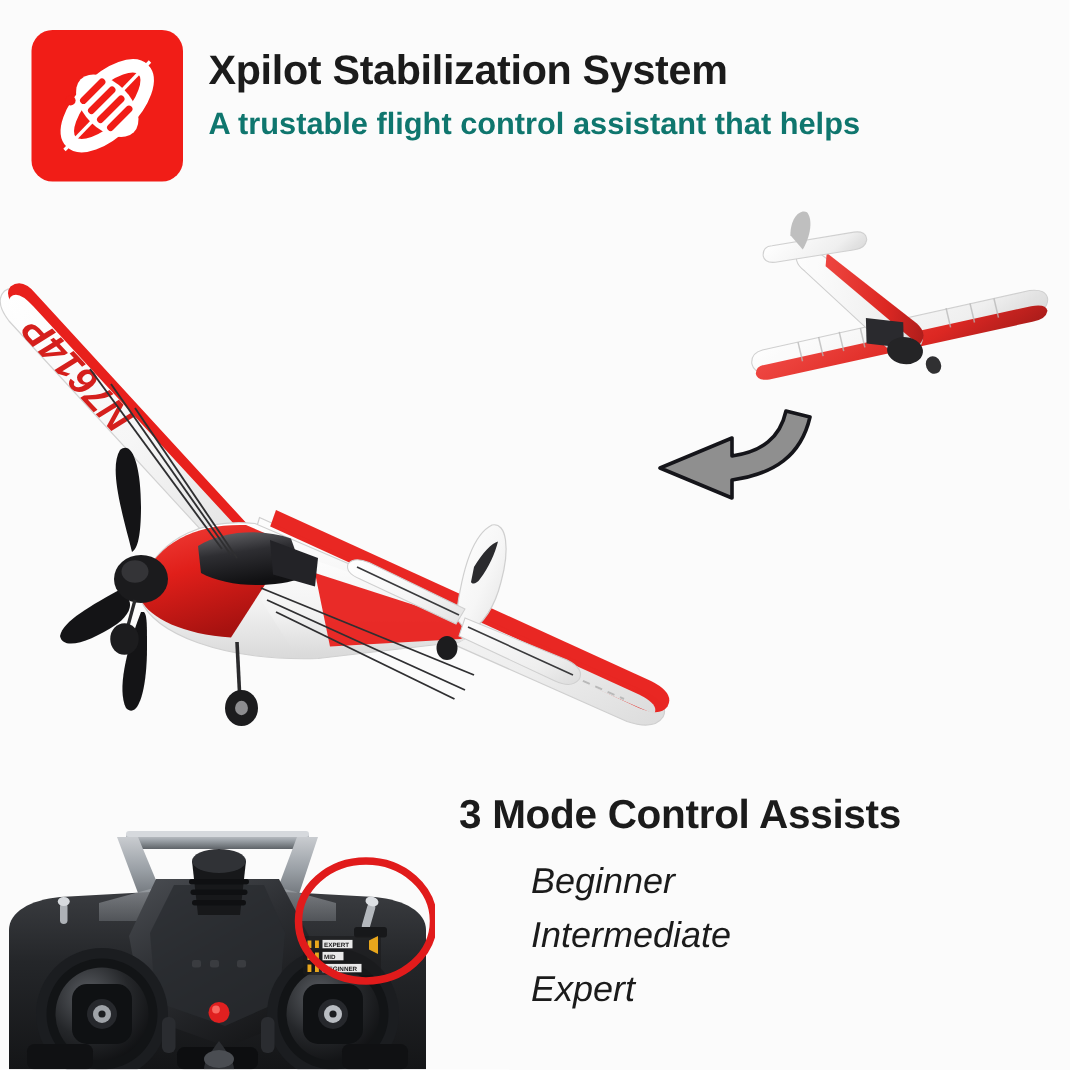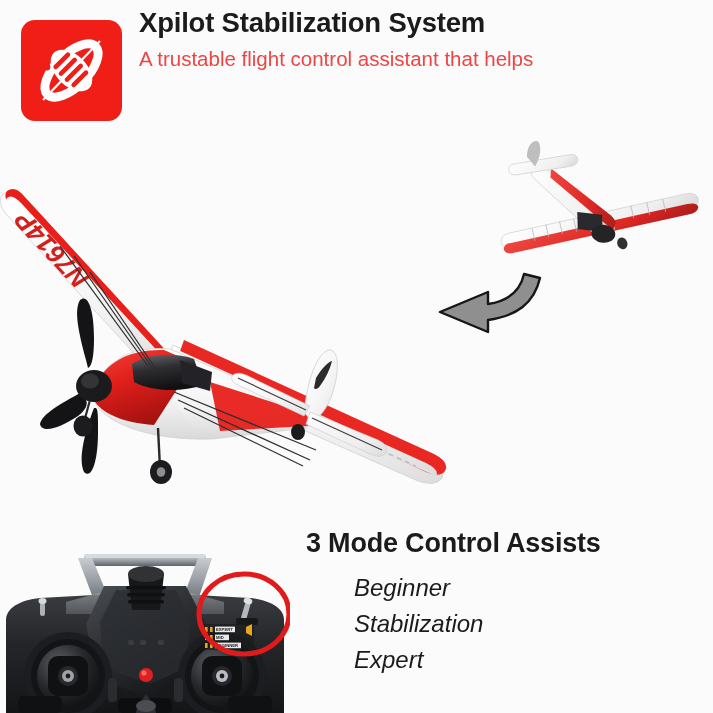--- a/index.html
+++ b/index.html
@@ -27,35 +27,35 @@
     position: absolute;
     left: 21px; top: 20px;
     width: 101px; height: 101px;
     background: #f11d17;
     border-radius: 14px;
   }
   #xpilot-logo svg { display: block; }
 
   #header-text {
     position: absolute;
-    left: 139px; top: 6px;
+    left: 139px; top: 30px;
     width: 560px;
   }
   #header-title {
     font-size: 27.5px;
     font-weight: 700;
     color: #1b1b1b;
     letter-spacing: -0.2px;
     line-height: 34px;
     white-space: nowrap;
   }
   .header-line {
     font-size: 20.5px;
-    font-weight: 400;
-    color: #ef4444;
+    font-weight: 700;
+    color: #0f766e;
     line-height: 28px;
     white-space: nowrap;
   }
   #header-sub { margin-top: 5px; }
 
   
   #plane-stage {
     position: absolute;
     left: 0; top: 118px;
     width: 713px;
@@ -455,19 +455,19 @@
 
       <g>
         <ellipse cx="244" cy="86" rx="45" ry="40" fill="none" stroke="#e11b1b" stroke-width="5"></ellipse>
       </g>
     </svg>
 
     <div id="mode-text">
       <div id="mode-title">3 Mode Control Assists</div>
       <ul id="mode-list">
         <li>Beginner</li>
-        <li>Stabilization</li>
+        <li>Intermediate</li>
         <li>Expert</li>
       </ul>
     </div>
   </div>
 
 </div>
 
 </body></html>

